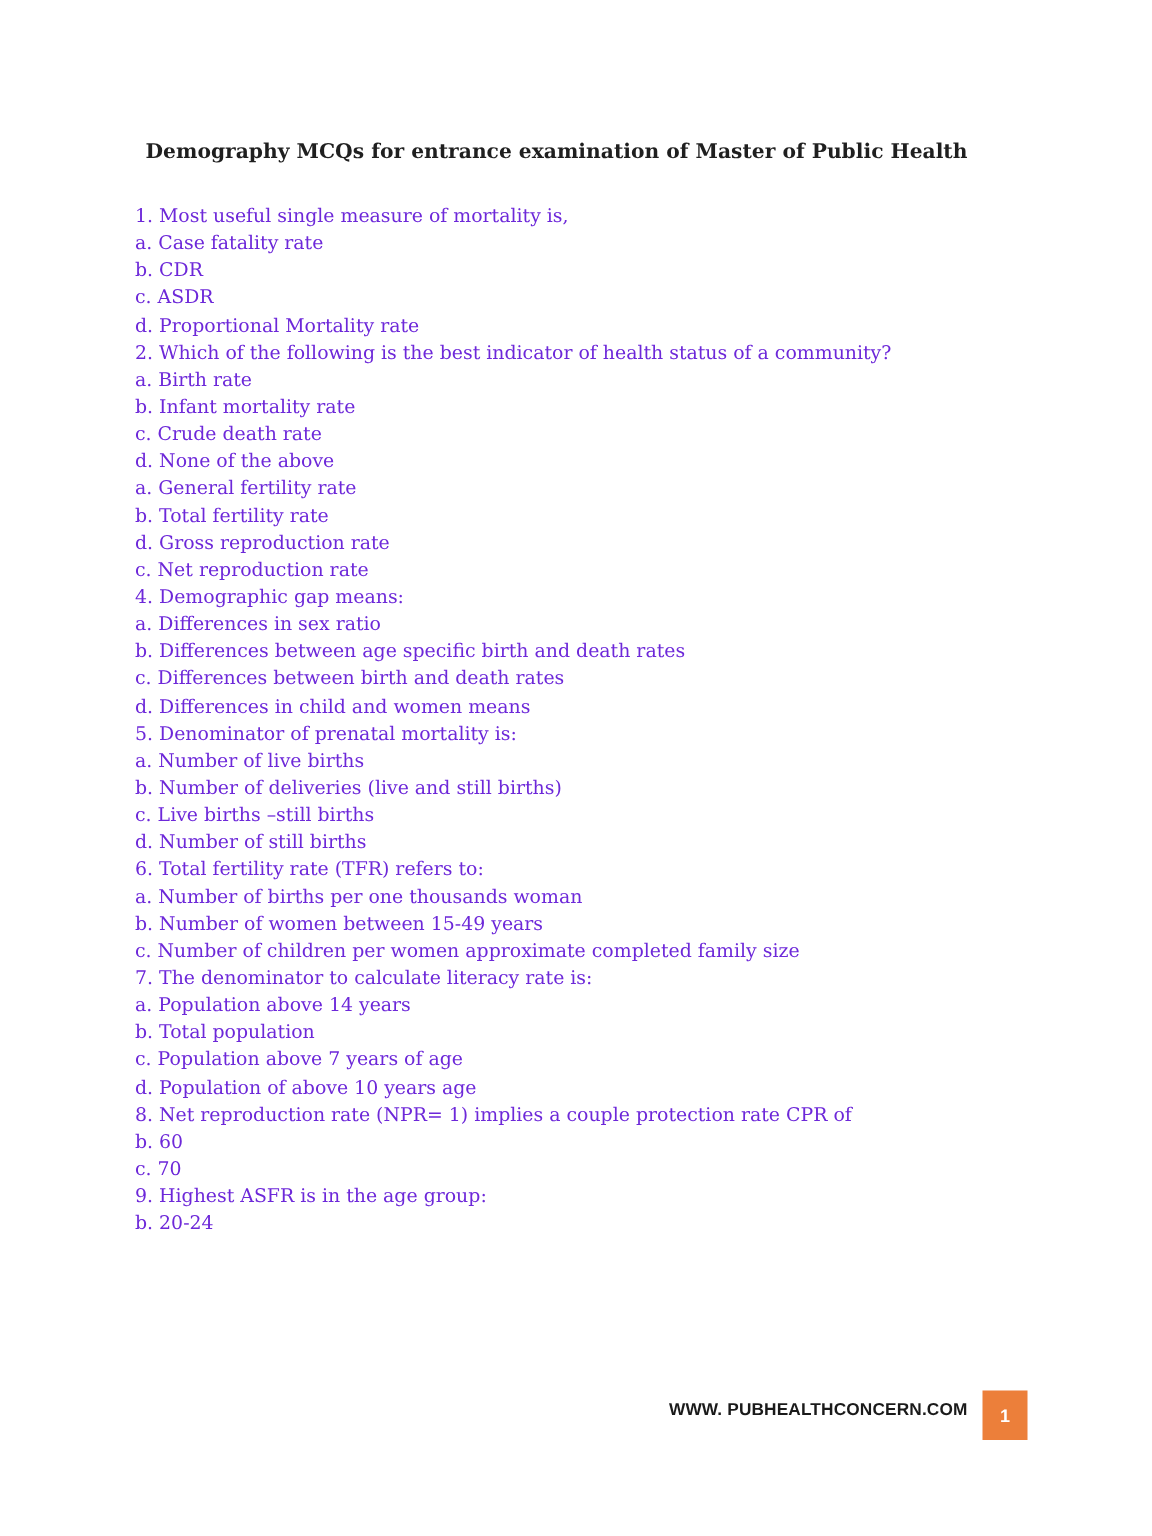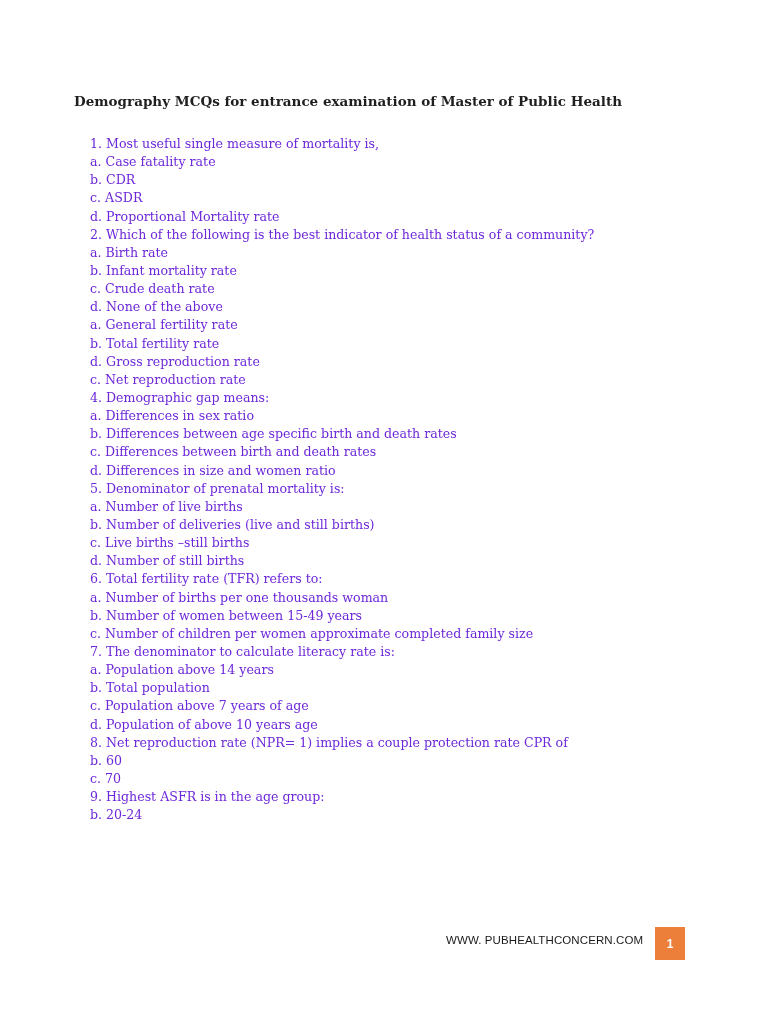--- a/index.html
+++ b/index.html
@@ -1,23 +1,23 @@
 <!DOCTYPE html>
 <html><head>
 <meta charset="utf-8">
 <style>
   html, body { margin:0; padding:0; background:#ffffff; }
   body { width:768px; height:1024px; position:relative; overflow:hidden;
          font-family:"DejaVu Serif", serif; color:#1a1a1a; }
   .title { position:absolute; top:93px; left:0; width:696px; text-align:center;
-           font-family:"DejaVu Serif", serif; font-weight:bold; font-size:13.5px; color:#1f1f1f; }
+           font-family:"DejaVu Serif", serif; font-weight:bold; font-size:13.5px; color:#1f1f1f;padding-left:23px; }
   .content { position:absolute; top:135px; left:90px; width:620px; }
   .line { font-size:12.6px; line-height:18.15px; height:18.15px; white-space:nowrap; color:#6d28d9; }
   .footer { position:absolute; top:934px; left:446px; font-family:"Liberation Sans", sans-serif;
-            font-weight:normal; font-size:11.5px; color:#1a1a1a; letter-spacing:0.1px; }
+            font-weight:bold; font-size:11.5px; color:#1a1a1a; letter-spacing:0.1px; }
   .page-badge { position:absolute; top:927px; left:655px; width:30px; height:33px; background:#ec7f3a;
                 color:#fff; font-family:"Liberation Sans", sans-serif; font-size:12px; font-weight:bold;
                 display:flex; align-items:center; justify-content:center; }
 </style>
 </head>
 <body>
 
 <div class="title">Demography MCQs for entrance examination of Master of Public Health</div>
 
 <div class="content">
@@ -32,21 +32,21 @@
   <div class="line">c. Crude death rate</div>
   <div class="line">d. None of the above</div>
   <div class="line">a. General fertility rate</div>
   <div class="line">b. Total fertility rate</div>
   <div class="line">d. Gross reproduction rate</div>
   <div class="line">c. Net reproduction rate</div>
   <div class="line">4. Demographic gap means:</div>
   <div class="line">a. Differences in sex ratio</div>
   <div class="line">b. Differences between age specific birth and death rates</div>
   <div class="line">c. Differences between birth and death rates</div>
-  <div class="line">d. Differences in size and women ratio</div>
+  <div class="line">d. Differences in child and women means</div>
   <div class="line">5. Denominator of prenatal mortality is:</div>
   <div class="line">a. Number of live births</div>
   <div class="line">b. Number of deliveries (live and still births)</div>
   <div class="line">c. Live births –still births</div>
   <div class="line">d. Number of still births</div>
   <div class="line">6. Total fertility rate (TFR) refers to:</div>
   <div class="line">a. Number of births per one thousands woman</div>
   <div class="line">b. Number of women between 15-49 years</div>
   <div class="line">c. Number of children per women approximate completed family size</div>
   <div class="line">7. The denominator to calculate literacy rate is:</div>

